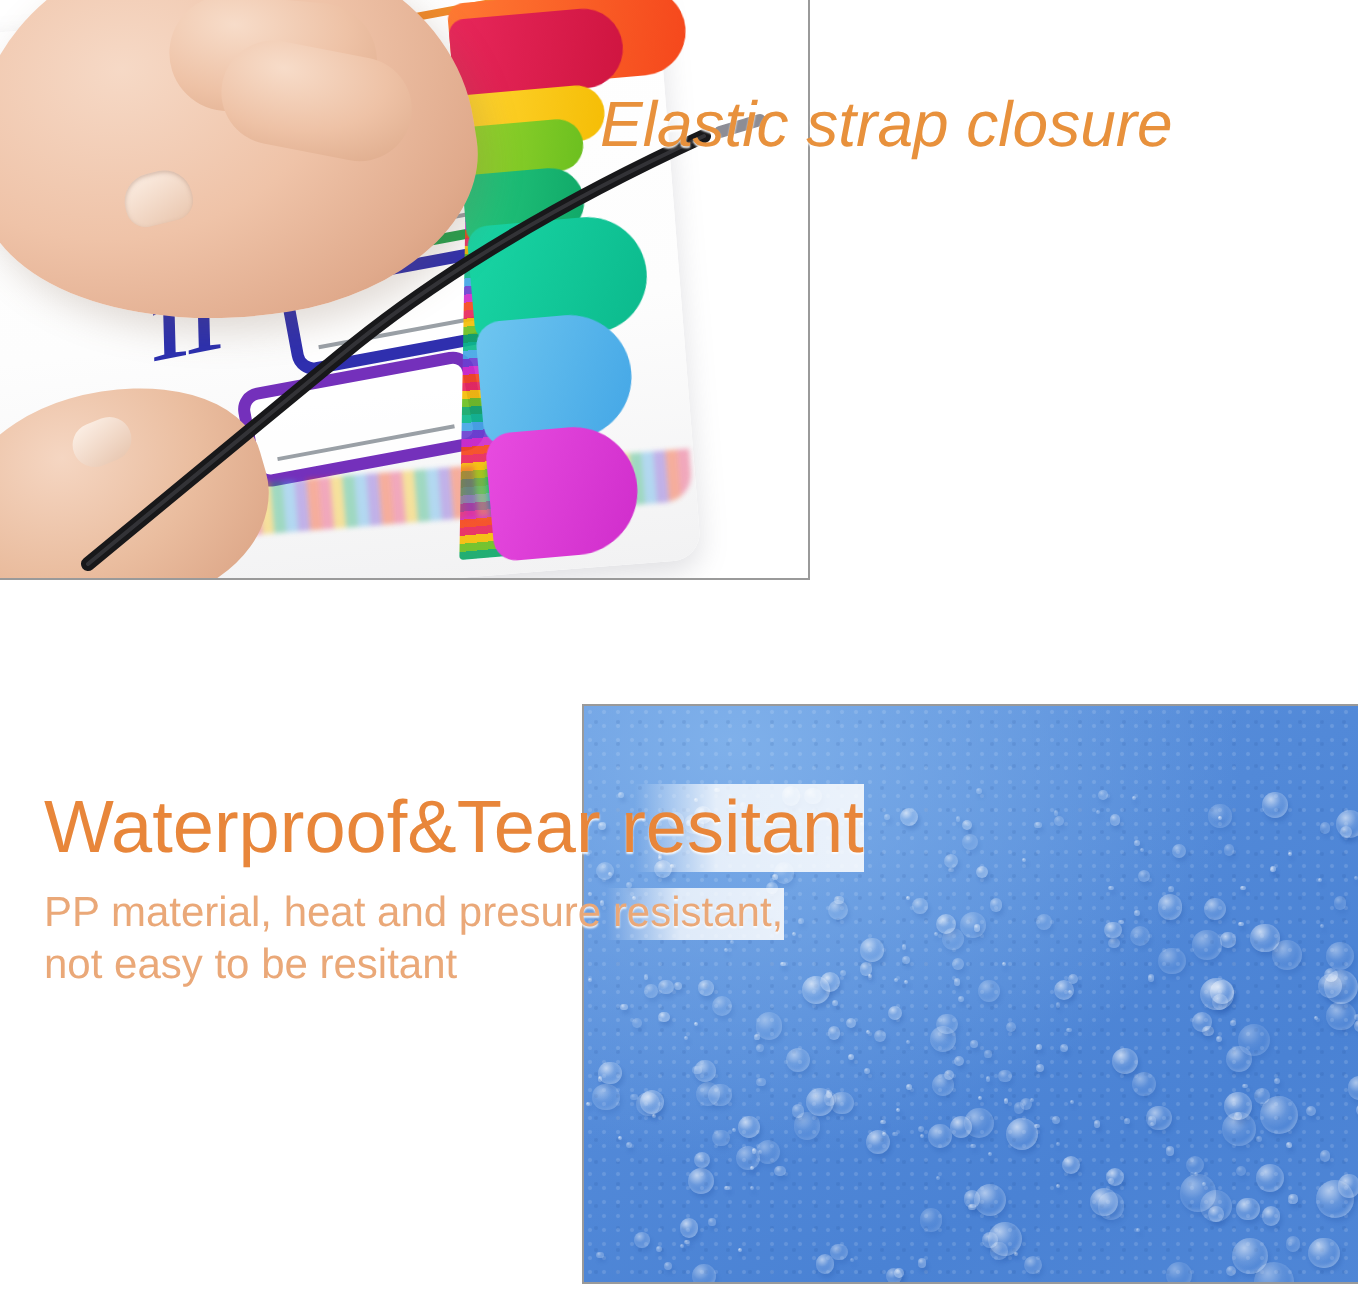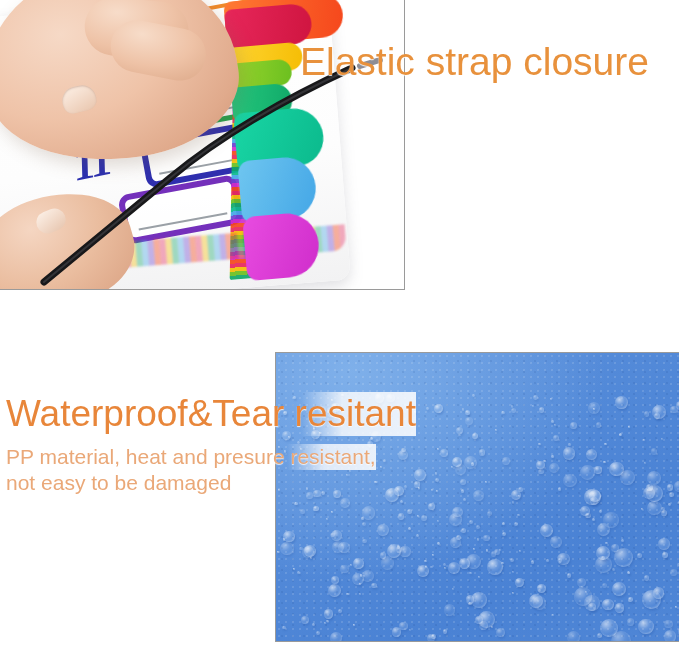--- a/index.html
+++ b/index.html
@@ -220,41 +220,42 @@
   }
 
   
   .top-text {
     position: absolute;
     left: 300px;
     top: 42px;
     width: 370px;
   }
   .headline-top {
-    font-size: 39px;
+    font-size: 32px;
     line-height: 40px;
     font-weight: 400;
     color: #e8913c;
     white-space: nowrap;
     text-shadow: 0 1px 1px rgba(255,255,255,0.9);
+    font-style: italic;
   }
   .subline-top {
     margin-top: 5px;
     font-size: 21px;
     line-height: 28px;
     font-weight: 400;
     color: #eeae7c;
     white-space: nowrap;
     text-shadow: 0 1px 1px rgba(255,255,255,0.9);
   }
 
   
   .panel-bottom {
     position: absolute;
-    left: 0;
+    left: 16px;
     top: 330px;
     width: 563px;
     height: 316px;
   }
 
   .photo-water {
     position: absolute;
     left: 275px;
     top: 22px;
     width: 404px;
@@ -709,18 +710,18 @@
           <i class="drop" style="left:325.1px;top:202.8px;width:3.8px;height:3.8px;opacity:0.70"></i>
           <i class="drop" style="left:164.4px;top:96.1px;width:7.5px;height:7.5px;opacity:0.65"></i>
           <i class="drop" style="left:328.9px;top:188.7px;width:2.8px;height:2.8px;opacity:0.72"></i>
           <i class="drop" style="left:311.5px;top:249.6px;width:8.7px;height:8.7px;opacity:0.79"></i>
         </div>
     </div>
 
     <div class="bottom-text">
       <div><span class="headline-bottom">Waterproof&amp;Tear resitant</span></div>
       <div class="subline-bottom"><span>PP material, heat and  presure resistant,</span></div>
-      <div class="subline-bottom" style="margin-top:0"><span>not easy to be damaged</span></div>
+      <div class="subline-bottom" style="margin-top:0"><span>not easy to be resitant</span></div>
     </div>
 
   </section>
 
 </div>
 
 </body></html>

